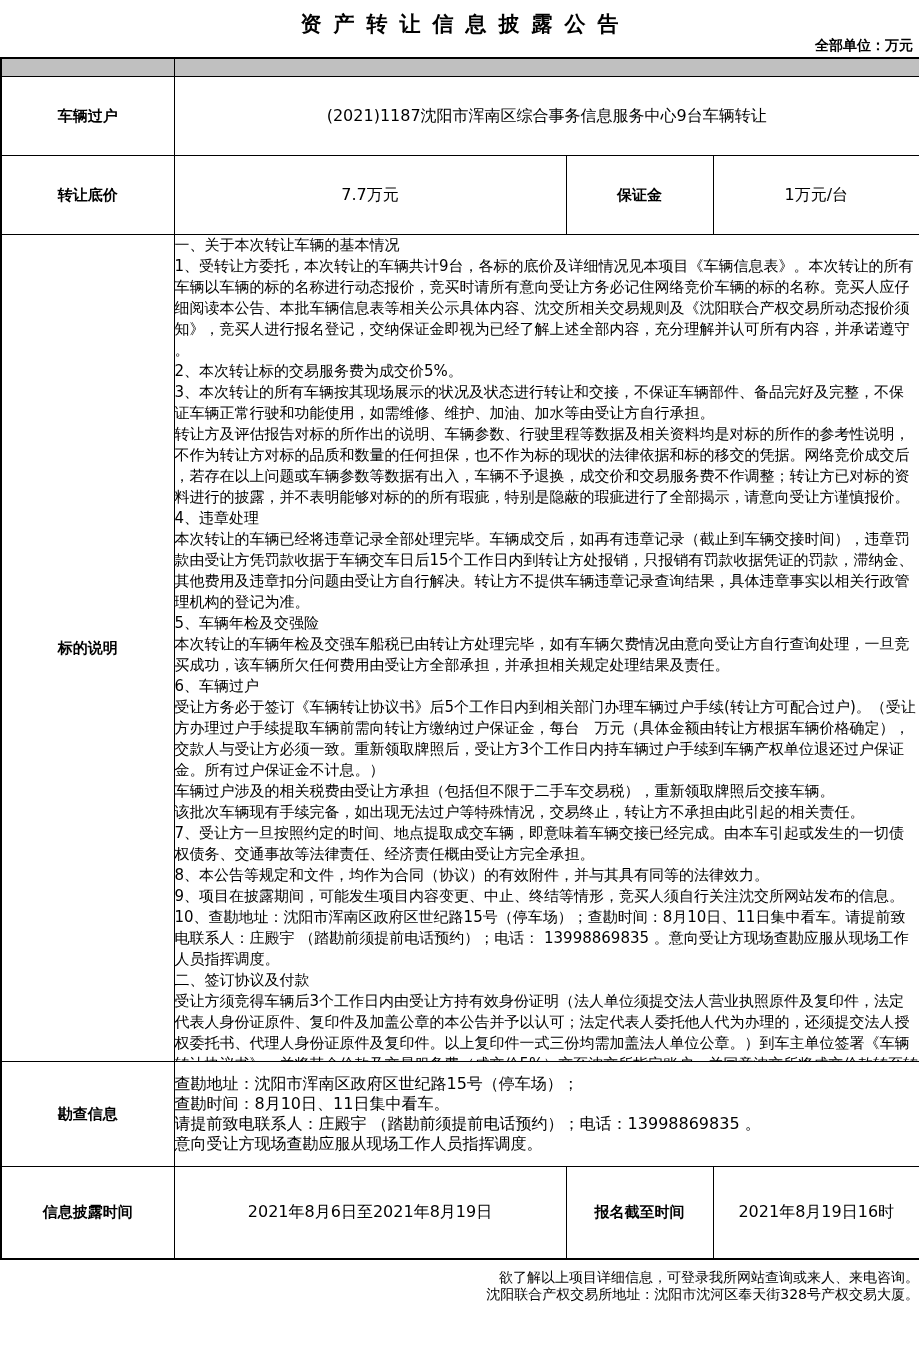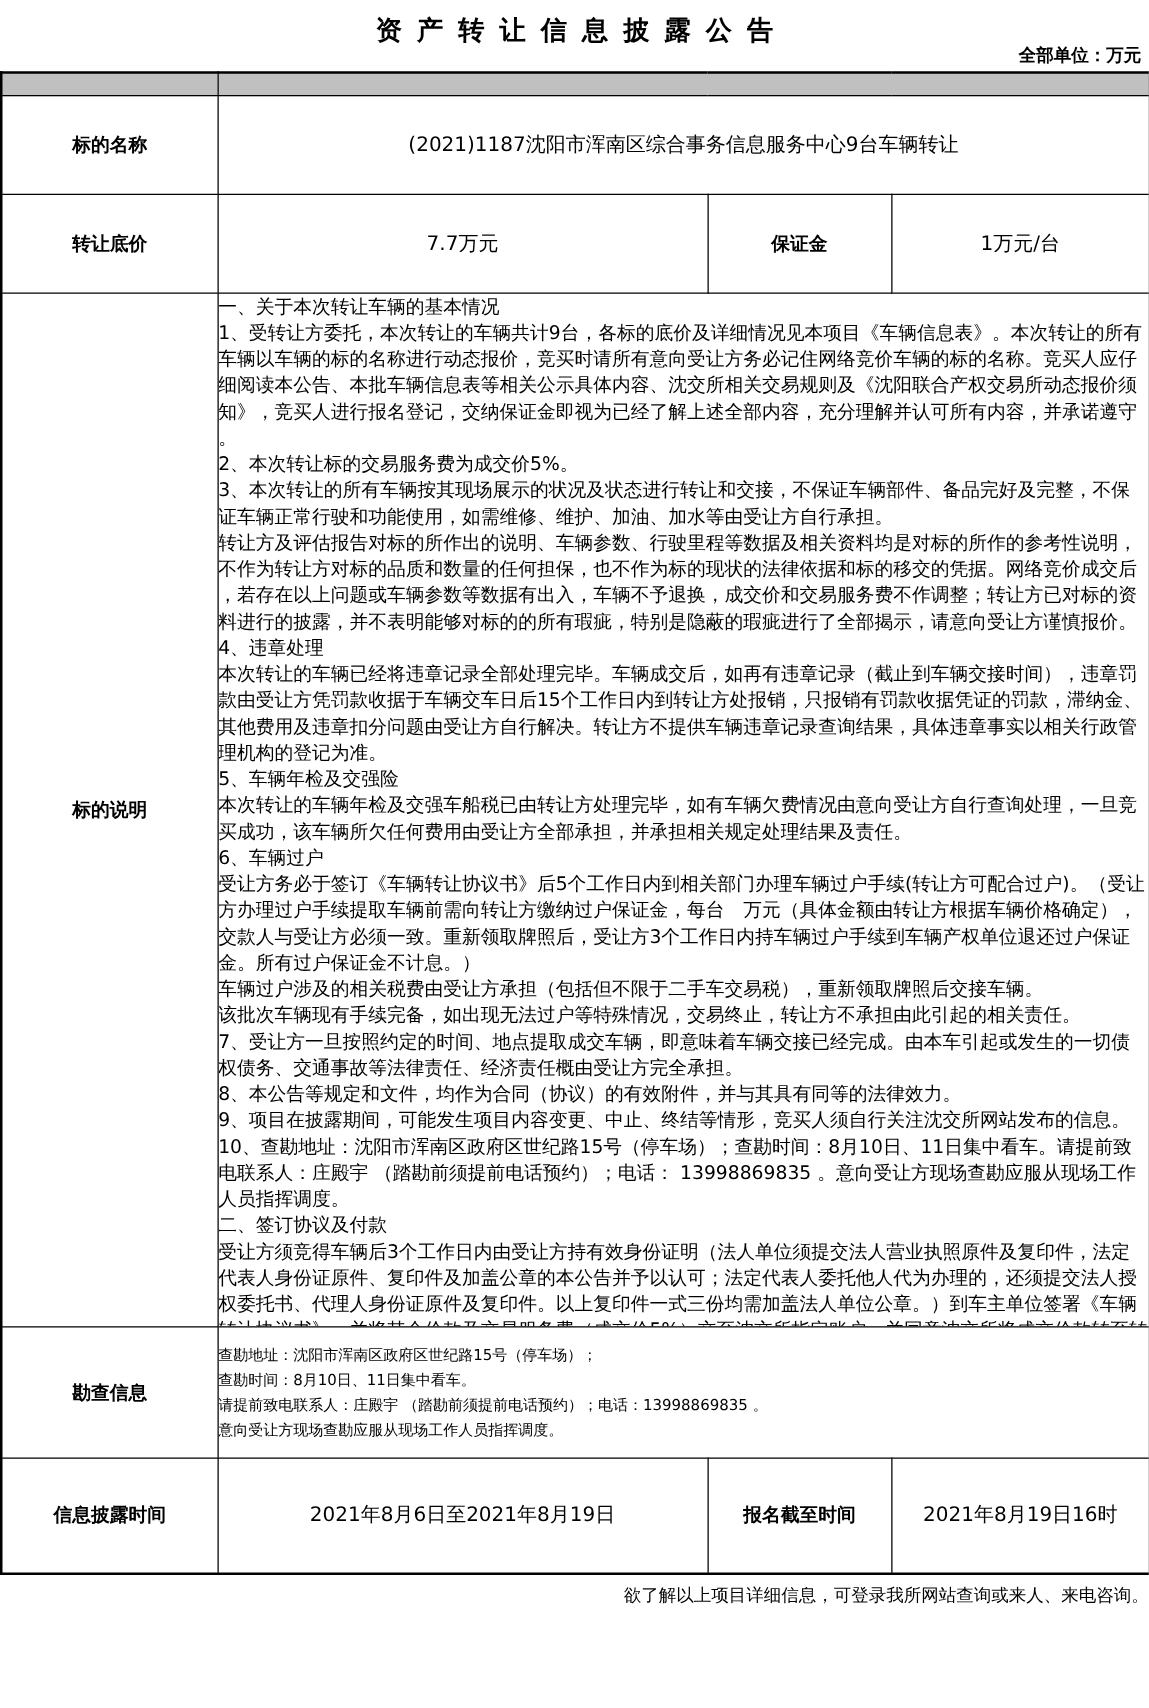--- a/index.html
+++ b/index.html
@@ -38,21 +38,21 @@
   .desc-inner {
     height:826px; overflow:hidden;
     font-size:15px; line-height:21px;
     word-break:break-all; line-break:anywhere;
     text-align:left;
   }
   tr.row-survey td { height:104px; }
   td.survey-cell { vertical-align:middle; padding:2px 6px; }
   .survey-inner {
     max-height:100px; overflow:hidden;
-    font-size:12px; line-height:20px;
+    font-size:16px; line-height:20px;
     word-break:break-all; text-align:left;
   }
   tr.row-dates td { height:91px; vertical-align:middle; }
   .footer {
     margin-top:9px; padding-left:24px;
     font-size:14px; line-height:17px;text-align:right;
   }
 </style>
 </head>
 <body>
@@ -69,21 +69,21 @@
     <col style="width:207px">
   </colgroup>
 
   <tbody>
       <tr class="hdr-row">
     <td></td>
     <td colspan="3"></td>
   </tr>
 
   <tr class="row-name">
-    <td class="label-cell">标的名称</td>
+    <td class="label-cell">车辆过户</td>
     <td colspan="3" class="value-cell">(2021)1187沈阳市浑南区综合事务信息服务中心9台车辆转让</td>
   </tr>
 
   <tr class="row-price">
     <td class="label-cell">转让底价</td>
     <td class="value-cell">7.7万元</td>
     <td class="label-cell">保证金</td>
     <td class="value-cell">1万元/台</td>
   </tr>
 
@@ -130,13 +130,14 @@
     <td class="label-cell">信息披露时间</td>
     <td class="value-cell">2021年8月6日至2021年8月19日</td>
     <td class="label-cell">报名截至时间</td>
     <td class="value-cell">2021年8月19日16时</td>
   </tr>
 </tbody>
   </table>
 
 <div class="footer">
   <div>欲了解以上项目详细信息，可登录我所网站查询或来人、来电咨询。</div>
+  <div>沈阳联合产权交易所地址：沈阳市沈河区奉天街328号产权交易大厦。</div>
 </div>
 
 </body></html>

